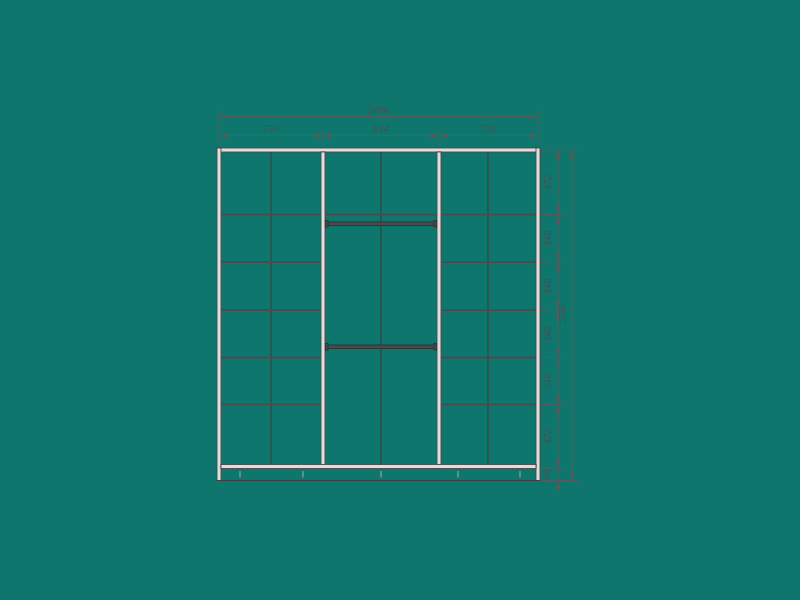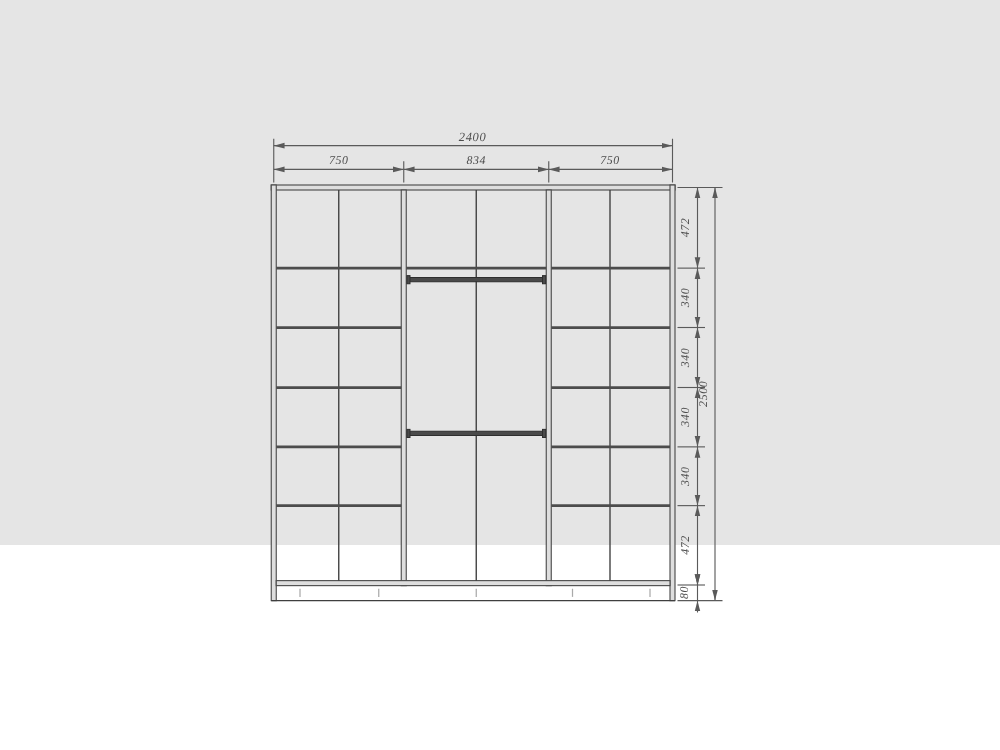--- a/index.html
+++ b/index.html
@@ -7,22 +7,22 @@
     padding: 0;
     background: #ffffff;
     width: 800px;
     height: 600px;
     overflow: hidden;
     font-family: "Liberation Sans", sans-serif;
   }
   .canvas {
     position: relative;
     width: 800px;
-    height: 436px;
-    background: #e5e5e5;
+    height: 600px;
+    background: #0f766e;
   }
   svg { display: block; }
   .dim-text {
     font-family: "Liberation Serif", serif;
     font-style: italic;
     font-size: 9.5px;
     fill: #4d4d4d;
     letter-spacing: 0.5px;
   }
   .dim-text-lg { font-size: 10px; }

